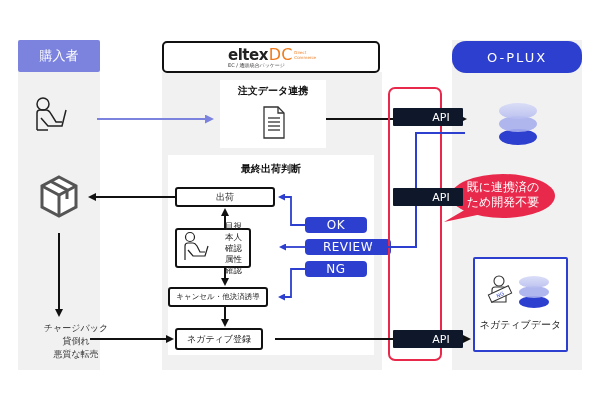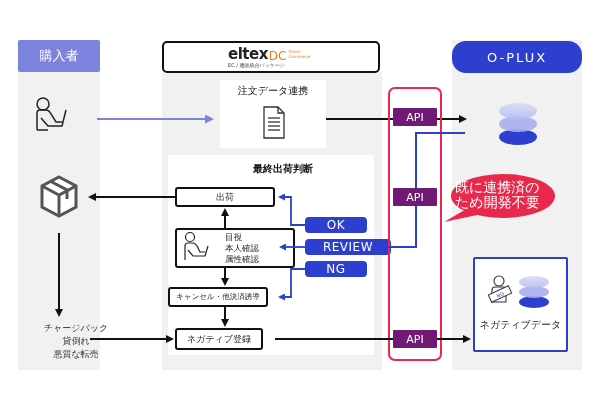--- a/index.html
+++ b/index.html
@@ -3,61 +3,61 @@
 <meta charset="utf-8">
 <style>
   html, body { margin:0; padding:0; }
   body { width:600px; height:400px; background:#ffffff; position:relative; overflow:hidden;
          font-family:"DejaVu Sans", sans-serif; }
   .abs { position:absolute; }
   .lane { background:#f1f1f1; }
   .lane-header { display:flex; align-items:center; justify-content:center; color:#fff; font-size:13px; border-radius:2px; }
   .box { position:absolute; background:#fff; border:2px solid #111; border-radius:3px; display:flex; align-items:center; justify-content:center; font-size:9px; color:#222; box-sizing:border-box; }
   .pill { position:absolute; background:#2d3fcf; color:#fff; font-size:12px; border-radius:4px; display:flex; align-items:center; justify-content:center; letter-spacing:0.5px; }
-  .api { position:absolute; background:#701a75; color:#fff; font-size:11px; border-radius:1px; display:flex; align-items:center; justify-content:center; width:44px; height:18px; }
+  .api { position:absolute; background:#0f172a; color:#fff; font-size:11px; border-radius:1px; display:flex; align-items:center; justify-content:center; width:44px; height:18px;padding-left:26px; }
   .label { position:absolute; font-size:9px; color:#333; text-align:center; line-height:13px;padding-left:17px; }
   svg.overlay { position:absolute; left:0; top:0; }
 </style>
 </head>
 <body>
 
 <div class="abs lane" style="left:18px;top:40px;width:82px;height:330px;"></div>
 <div class="abs lane-header" style="left:18px;top:40px;width:82px;height:32px;background:#7b83de;">
   <span>購入者</span>
 </div>
 
 <div class="abs lane" style="left:162px;top:72px;width:220px;height:298px;"></div>
 <div class="abs" style="left:162px;top:41px;width:218px;height:32px;border:2px solid #111;border-radius:5px;background:#fff;box-sizing:border-box;">
   <div class="abs" style="left:64px;top:2px;display:flex;align-items:flex-end;">
     <span style="font-size:15px;font-weight:bold;color:#222;letter-spacing:-0.5px;">eltex</span>
-    <span style="font-size:12px;color:#f07b1c;margin-left:1px;">DC</span>
+    <span style="font-size:16px;color:#f07b1c;margin-left:1px;">DC</span>
     <span style="display:flex;flex-direction:column;margin-left:2px;font-size:4px;color:#f07b1c;line-height:5px;margin-bottom:4px;">
       <span>Direct</span>
       <span>Commerce</span>
     </span>
   </div>
   <div class="abs" style="left:64px;top:19px;font-size:5px;color:#333;">EC / 通販統合パッケージ</div>
 </div>
 
 <div class="abs lane" style="left:452px;top:40px;width:130px;height:330px;"></div>
 <div class="abs lane-header" style="left:452px;top:41px;width:130px;height:32px;background:#2d3fcf;border-radius:14px;">
   <span style="letter-spacing:2px;font-size:13px;">O-PLUX</span>
 </div>
 
 <div class="abs" style="left:220px;top:80px;width:106px;height:68px;background:#fff;"></div>
-<div class="abs" style="left:220px;top:84px;width:106px;text-align:center;font-size:10px;font-weight:normal;color:#111;">注文データ連携</div>
+<div class="abs" style="left:220px;top:84px;width:106px;text-align:center;font-size:10px;font-weight:bold;color:#111;">注文データ連携</div>
 
 <div class="abs" style="left:168px;top:155px;width:206px;height:200px;background:#fff;"></div>
-<div class="abs" style="left:168px;top:162px;width:206px;text-align:center;font-size:10px;font-weight:bold;color:#111;padding-left:12px;">最終出荷判断</div>
+<div class="abs" style="left:168px;top:162px;width:206px;text-align:center;font-size:10px;font-weight:bold;color:#111;">最終出荷判断</div>
 
 <div class="box" style="left:175px;top:187px;width:100px;height:20px;">
   <span>出荷</span>
 </div>
 
-<div class="box" style="left:175px;top:228px;width:120px;height:40px;justify-content:flex-start;">
+<div class="box" style="left:175px;top:228px;width:76px;height:40px;justify-content:flex-start;">
   <span style="display:flex;flex-direction:column;margin-left:48px;line-height:11px;font-size:8.5px;">
     <span>目視</span>
     <span>本人確認</span>
     <span>属性確認</span>
   </span>
 </div>
 
 <div class="box" style="left:168px;top:287px;width:100px;height:20px;font-size:7.5px;">
   <span>キャンセル・他決済誘導</span>
 </div>
@@ -186,16 +186,16 @@
 <div class="api" style="left:393px;top:108px;">
   <span>API</span>
 </div>
 <div class="api" style="left:393px;top:188px;">
   <span>API</span>
 </div>
 <div class="api" style="left:393px;top:330px;">
   <span>API</span>
 </div>
 
-<div class="abs" style="left:455px;top:180px;width:96px;text-align:left;color:#fff;font-size:14px;line-height:15px;">
+<div class="abs" style="left:455px;top:180px;width:96px;text-align:center;color:#fff;font-size:12px;line-height:15px;">
   <div>既に連携済の</div>
   <div>ため開発不要</div>
 </div>
 
 </body></html>

